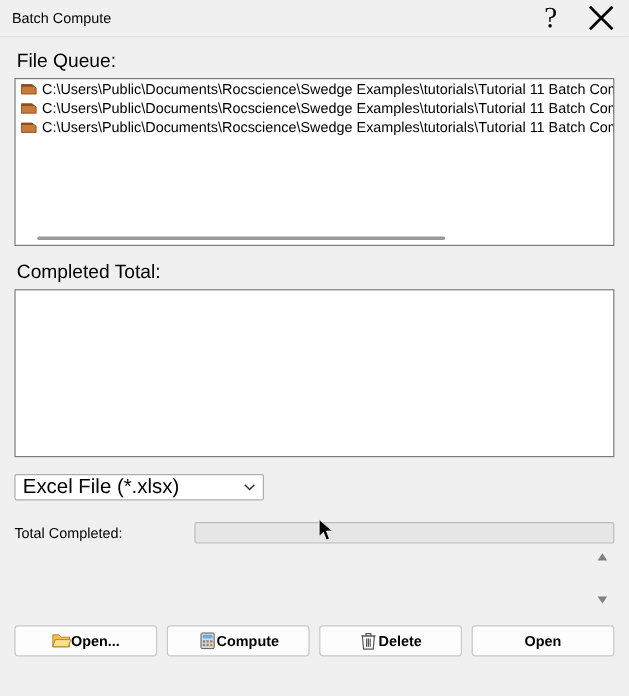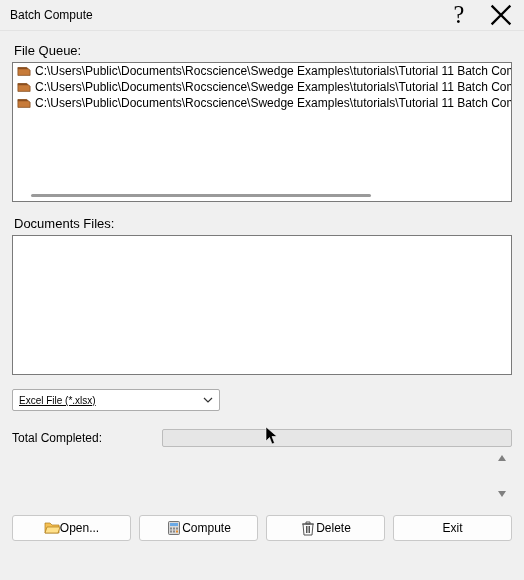--- a/index.html
+++ b/index.html
@@ -43,21 +43,21 @@
     border: none;
     color: #000;
   }
   .content {
     flex: 1;
     padding: 6px 12px 12px 12px;
     display: flex;
     flex-direction: column;
   }
   .section-label {
-    font-size: 13px;
+    font-size: 16px;
     margin: 6px 2px 4px 2px;
   }
   .listbox {
     width: 100%;
     background: #fff;
     border: 1px solid #7a7a7a;
     overflow: hidden;
     position: relative;
   }
   .queue-box {
@@ -94,23 +94,22 @@
   }
   .combo {
     display: flex;
     align-items: center;
     justify-content: space-between;
     width: 208px;
     height: 22px;
     background: #fff;
     border: 1px solid #adadad;
     padding: 0 6px;
-    font-size: 10px;
+    font-size: 17px;
     border-radius: 2px;
-    text-decoration: underline;
   }
   .progress {
     flex: 1;
     height: 18px;
     background: #e6e6e6;
     border: 1px solid #bcbcbc;
     border-radius: 2px;
     position: relative;
   }
   .warnings-box {
@@ -144,20 +143,21 @@
     height: 26px;
     background: #fdfdfd;
     border: 1px solid #c9c9c9;
     border-radius: 3px;
     display: flex;
     align-items: center;
     justify-content: center;
     gap: 0;
     font-size: 12px;
     padding: 0 8px;
+    font-weight: bold;
   }
   .btn .btn-icon {
     width: 16px;
     height: 16px;
     flex-shrink: 0;
   }
   .hscroll {
     position: absolute;
     left: 2px;
     right: 2px;
@@ -222,21 +222,21 @@
             <path d="M1 4 L11 4 L15 7 L15 13 L1 13 Z" fill="#c77b3a" stroke="#733e12" stroke-width="0.7"></path>
             <path d="M1 4 L11 4 L13 6 L1 6 Z" fill="#8a4e1f"></path>
           </svg>
         <span>C:\Users\Public\Documents\Rocscience\Swedge Examples\tutorials\Tutorial 11 Batch Compute\Tut</span>
       </div>
       <div class="hscroll">
         <div class="thumb"></div>
       </div>
     </div>
 
-    <div class="section-label" style="margin-top:14px">Documents Files:</div>
+    <div class="section-label" style="margin-top:14px">Completed Total:</div>
     <div class="listbox completed-box"></div>
 
     <div class="row">
       <div class="combo">
         <span>Excel File (*.xlsx)</span>
         <svg width="10" height="10" viewBox="0 0 10 10">
             <path d="M1 3 L5 7 L9 3" stroke="#333" stroke-width="1.2" fill="none"></path>
           </svg>
       </div>
     </div>
@@ -283,18 +283,18 @@
         <span>Compute</span>
       </button>
       <button class="btn">
         <svg class="btn-icon" viewBox="0 0 16 16">
             <path d="M3 4 L13 4 L12 15 L4 15 Z" fill="none" stroke="#555" stroke-width="1"></path>
             <path d="M2 4 L14 4 M6 2 L10 2 L10 4 L6 4 Z M6.5 6 L6.5 13 M8 6 L8 13 M9.5 6 L9.5 13" stroke="#555" stroke-width="1" fill="none"></path>
           </svg>
         <span>Delete</span>
       </button>
       <button class="btn">
-        <span>Exit</span>
+        <span>Open</span>
       </button>
     </div>
 
   </div>
 </div>
 
 </body></html>

